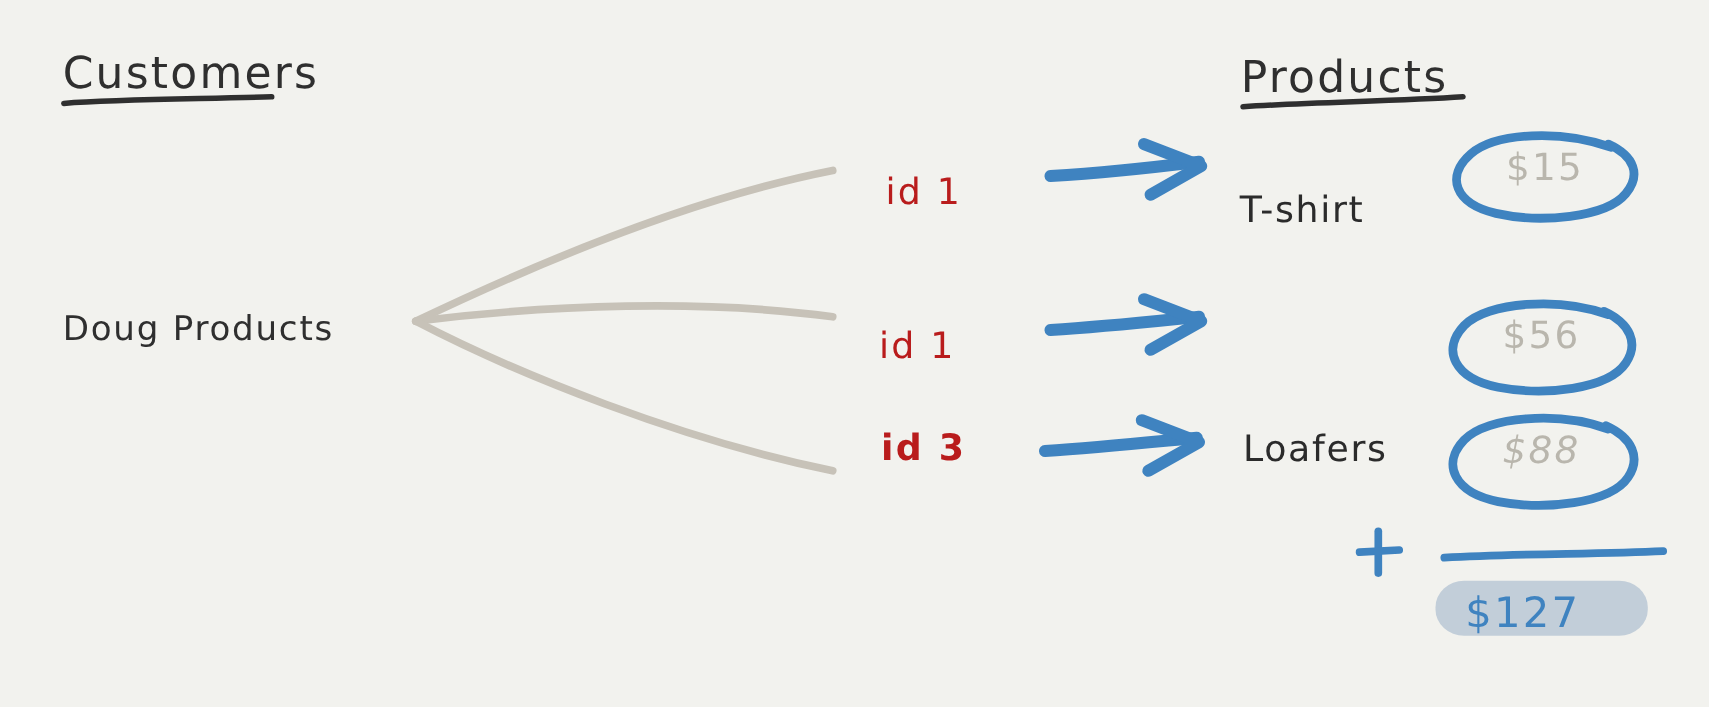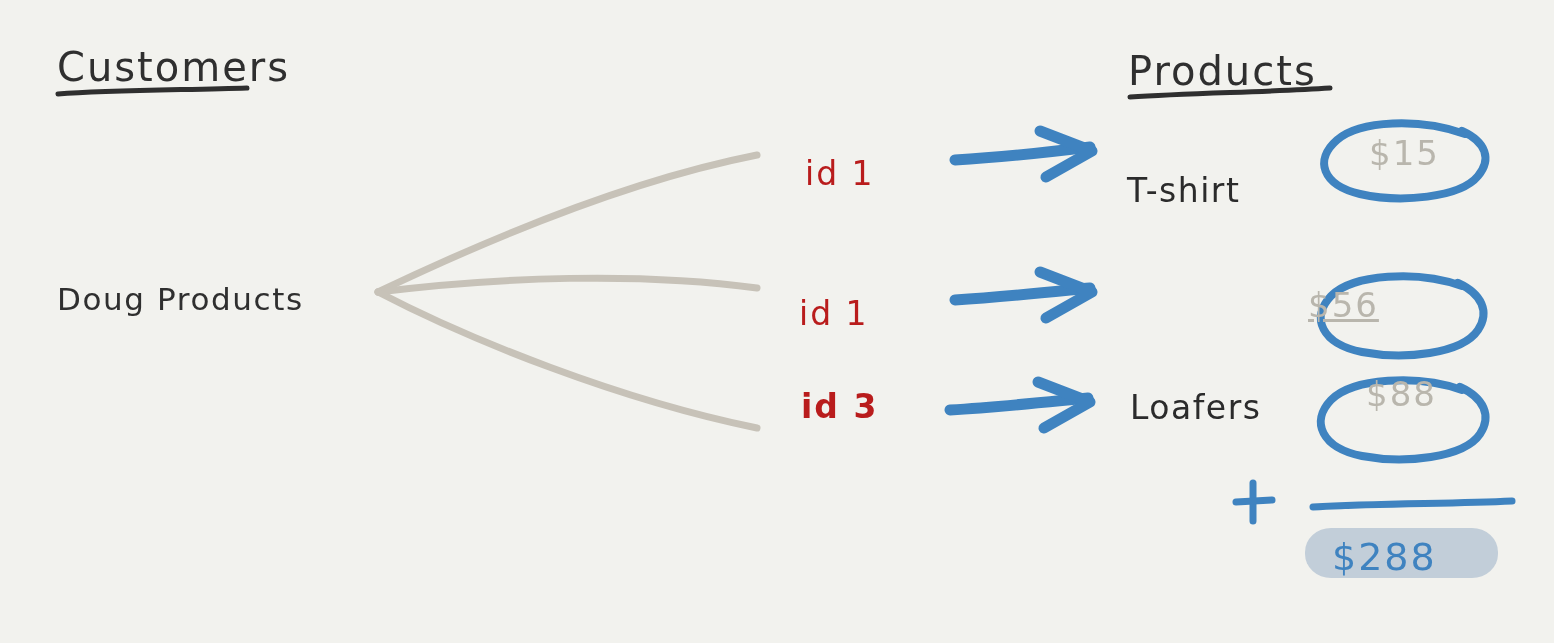--- a/index.html
+++ b/index.html
@@ -74,22 +74,22 @@
   #product-name-1 { left: 1127px; top: 278px; }
   #product-name-2 { left: 1130px; top: 388px; }
 
   
   .price-text {
     color: #b9b6ad;
     font-size: 34px;
     letter-spacing: 2px;
   }
   #price-text-0 { left: 1369px; top: 133px; }
-  #price-text-1 { left: 1308px; top: 285px; text-decoration: underline; }
-  #price-text-2 { left: 1366px; top: 374px; }
+  #price-text-1 { left: 1366px; top: 285px; }
+  #price-text-2 { left: 1366px; top: 390px; font-style: italic; }
 
   
   #total-text {
     left: 1332px;
     top: 535px;
     color: #3f83c0;
     font-size: 38px;
     letter-spacing: 2px;
   }
   #total-highlight {
@@ -166,15 +166,15 @@
   <div class="txt id-label" id="id-label-3">id 3</div>
 
   <div class="txt product-name" id="product-name-0">T-shirt</div>
   <div class="txt product-name" id="product-name-2">Loafers</div>
 
   <div class="txt price-text" id="price-text-0">$15</div>
   <div class="txt price-text" id="price-text-1">$56</div>
   <div class="txt price-text" id="price-text-2">$88</div>
 
   <div id="total-highlight"></div>
-  <div class="txt" id="total-text">$288</div>
+  <div class="txt" id="total-text">$127</div>
 
 </div>
 
 </body></html>

